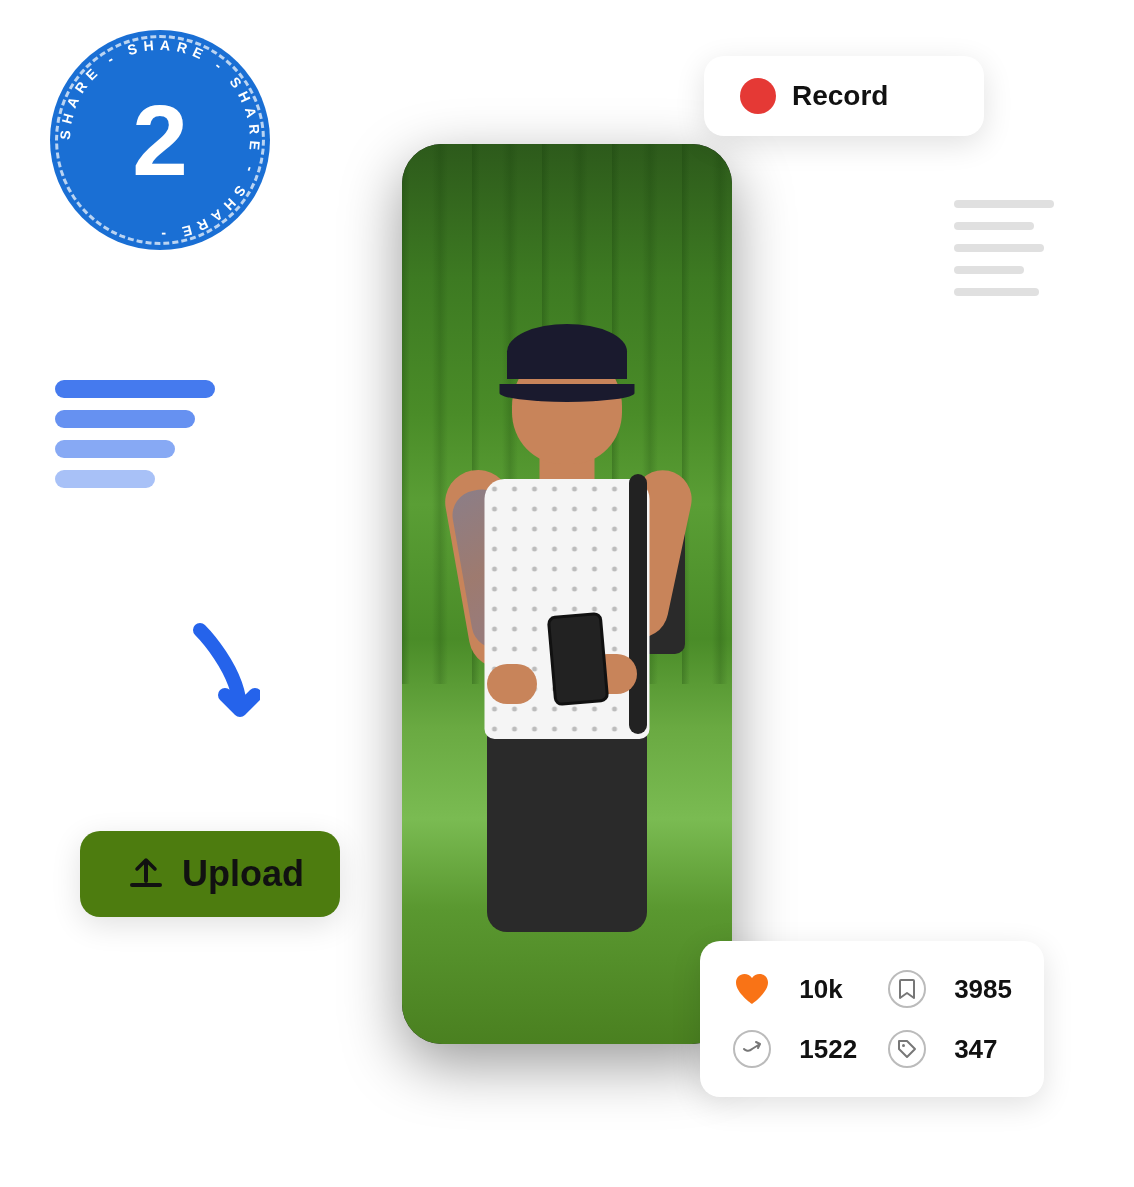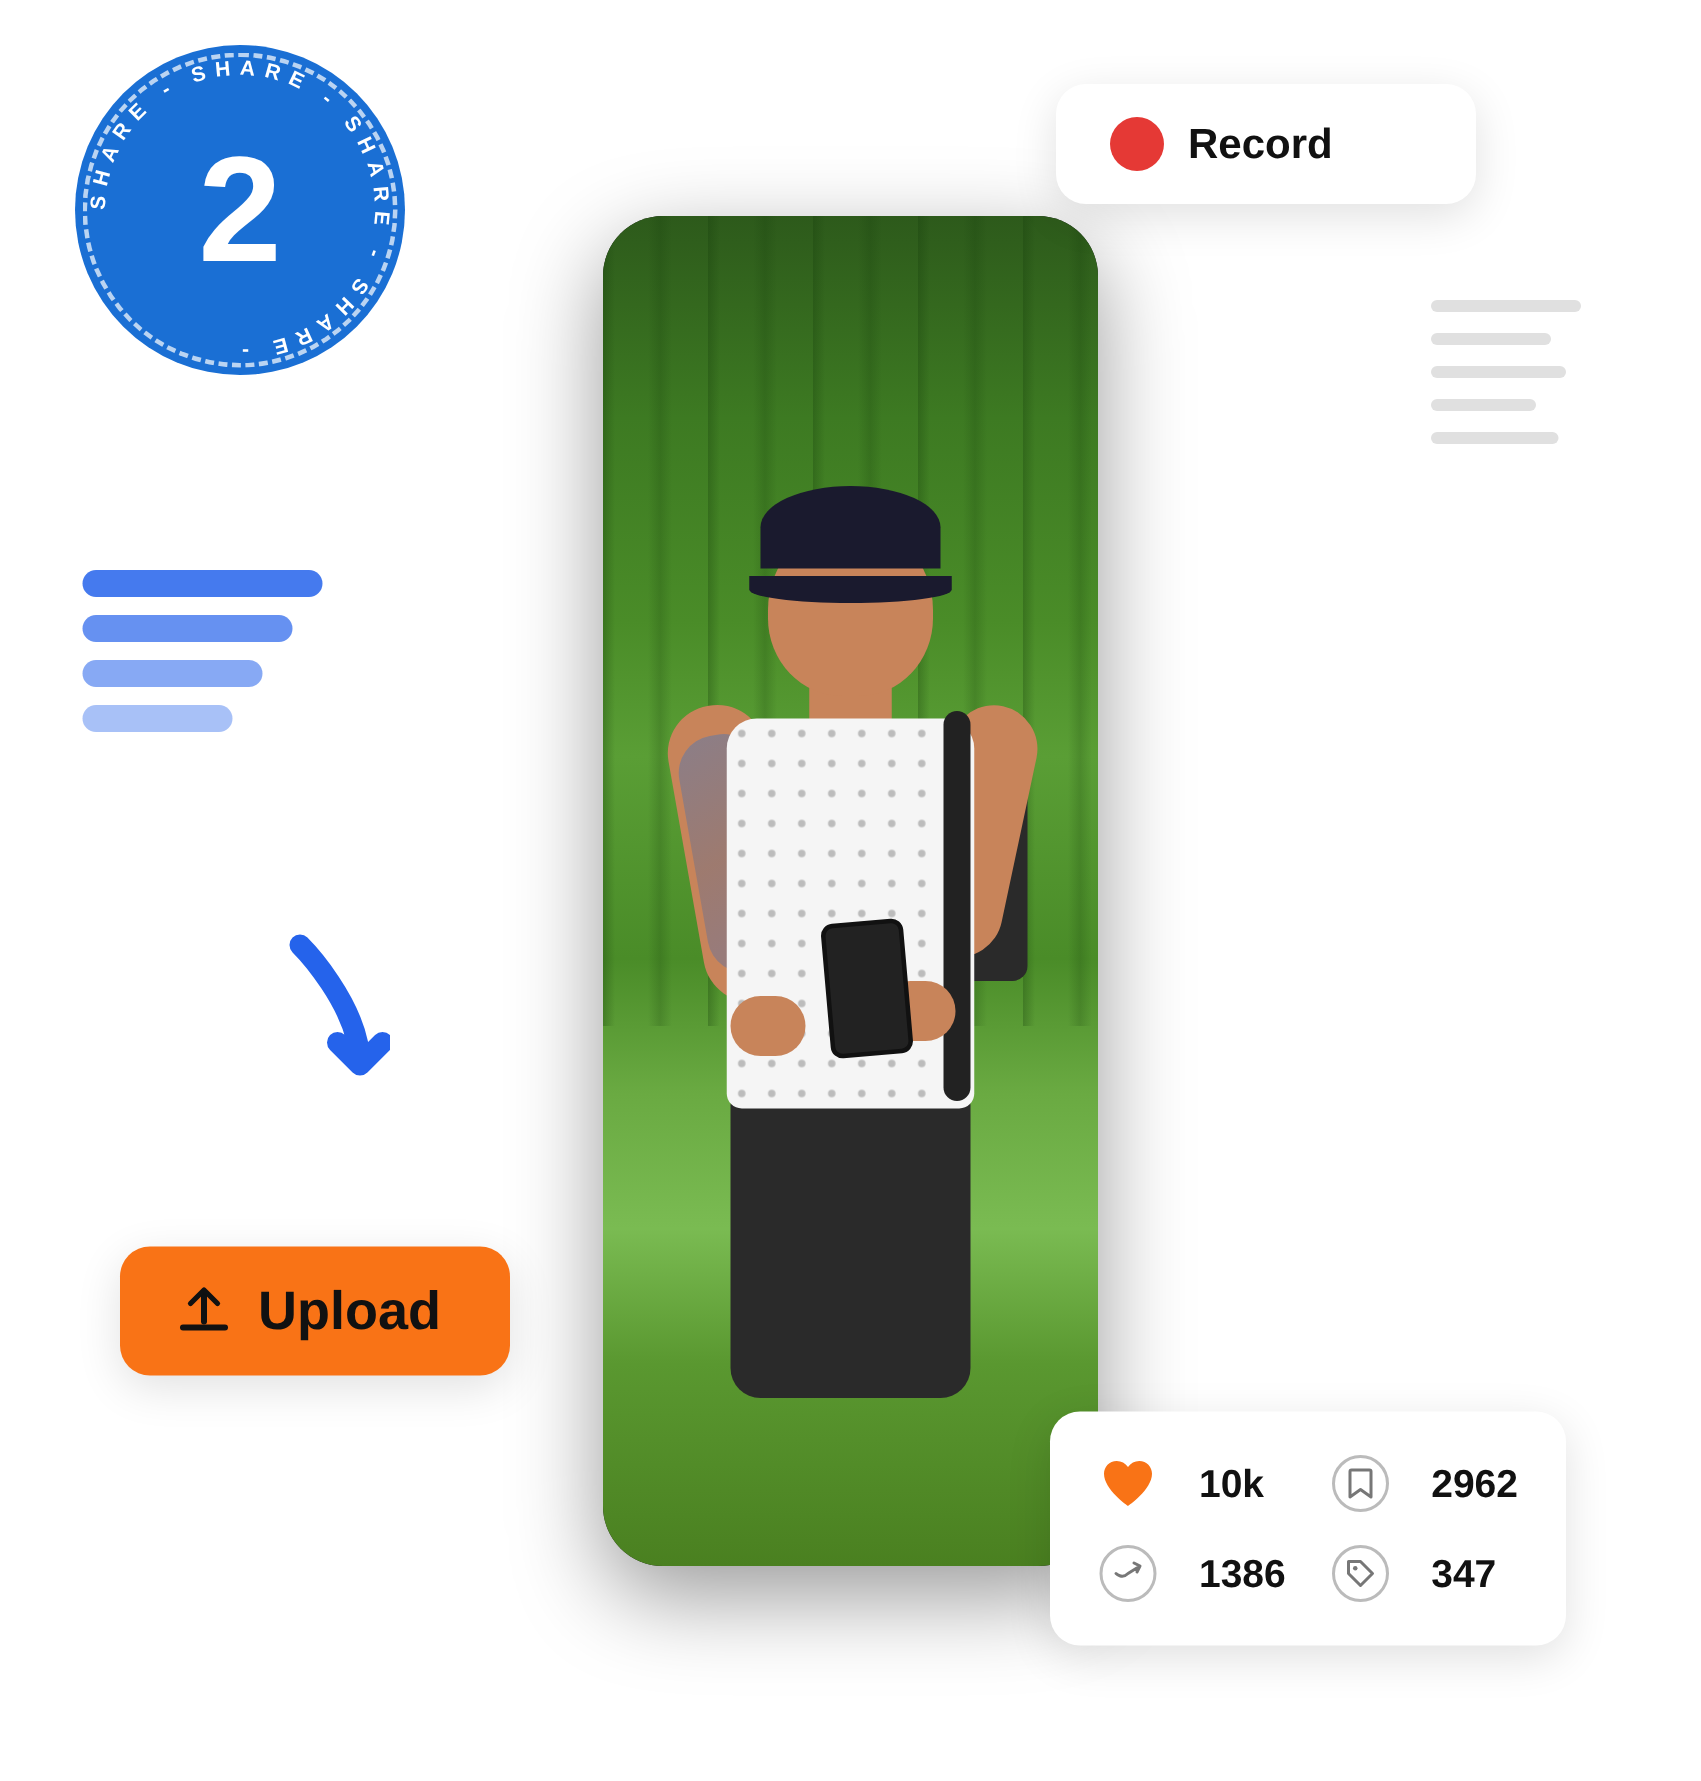--- a/index.html
+++ b/index.html
@@ -221,29 +221,30 @@
     .right-line:nth-child(2) { width: 80px; }
     .right-line:nth-child(3) { width: 90px; }
     .right-line:nth-child(4) { width: 70px; }
     .right-line:nth-child(5) { width: 85px; }
 
     
     .upload-card {
       position: absolute;
       left: 80px;
       bottom: 270px;
-      background: #f97316;
+      background: #4d7c0f;
       border-radius: 20px;
       padding: 22px 36px;
       display: flex;
       align-items: center;
       gap: 16px;
       box-shadow: 0 8px 30px rgba(0,0,0,0.12);
       z-index: 10;
       min-width: 260px;
+      justify-content: flex-end;
     }
 
     .upload-icon-wrap {
       width: 40px;
       height: 40px;
       display: flex;
       align-items: center;
       justify-content: center;
     }
 
@@ -448,32 +449,32 @@
       </div>
 
       <div class="stat-item">
         <div class="stat-icon">
           <div class="bookmark-circle">
             <svg width="18" height="22" viewBox="0 0 18 22" fill="none">
               <path d="M3 2 H15 C15.6 2 16 2.4 16 3 V20 L9 15 L2 20 V3 C2 2.4 2.4 2 3 2Z" stroke="#777" stroke-width="2" stroke-linejoin="round"></path>
             </svg>
           </div>
         </div>
-        <span class="stat-value">2962</span>
+        <span class="stat-value">3985</span>
       </div>
 
       <div class="stat-item">
         <div class="stat-icon">
           <div class="share-circle-small">
             <svg width="20" height="18" viewBox="0 0 20 18" fill="none">
               <path d="M2 9 C2 9 6 13 10 9 M10 9 L18 4 M18 4 L14 2 M18 4 L16 8" stroke="#777" stroke-width="2" stroke-linecap="round" stroke-linejoin="round"></path>
             </svg>
           </div>
         </div>
-        <span class="stat-value">1386</span>
+        <span class="stat-value">1522</span>
       </div>
 
       <div class="stat-item">
         <div class="stat-icon">
           <div class="tag-circle">
             <svg width="20" height="20" viewBox="0 0 20 20" fill="none">
               <path d="M2 2 H10 L18 10 L10 18 L2 10 Z" stroke="#777" stroke-width="2" stroke-linejoin="round"></path>
               <circle cx="6.5" cy="6.5" r="1.5" fill="#777"></circle>
             </svg>
           </div>

